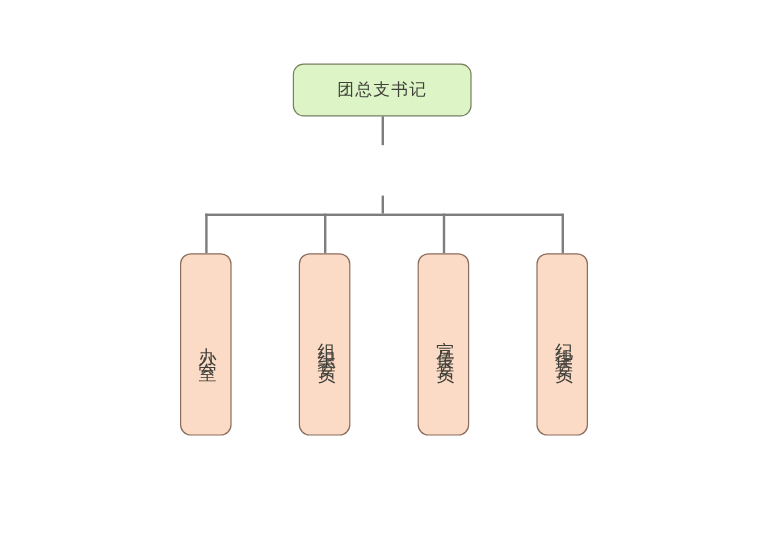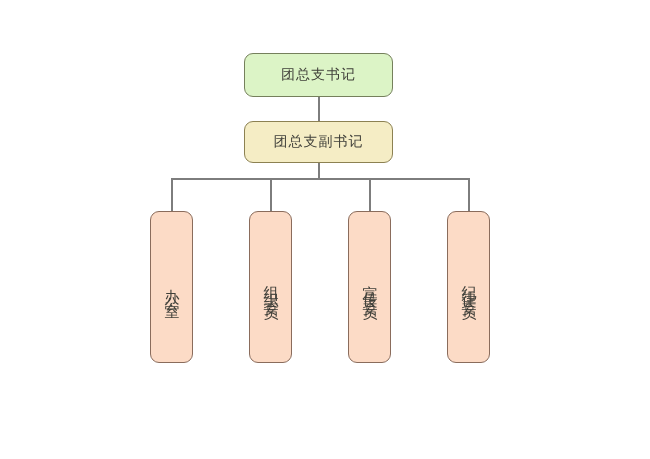--- a/index.html
+++ b/index.html
@@ -80,23 +80,20 @@
   <div class="connector conn-h conn-bus"></div>
   <div class="connector conn-v conn-drop-1"></div>
   <div class="connector conn-v conn-drop-2"></div>
   <div class="connector conn-v conn-drop-3"></div>
   <div class="connector conn-v conn-drop-4"></div>
 
   <div class="node node-root">
     <span>团总支书记</span>
   </div>
 
-  <div class="node node-deputy">
-    <span>团总支副书记</span>
-  </div>
 
   <div class="node node-child child-1">
     <span class="vtext">办公室</span>
   </div>
 
   <div class="node node-child child-2">
     <span class="vtext">组织委员</span>
   </div>
 
   <div class="node node-child child-3">

